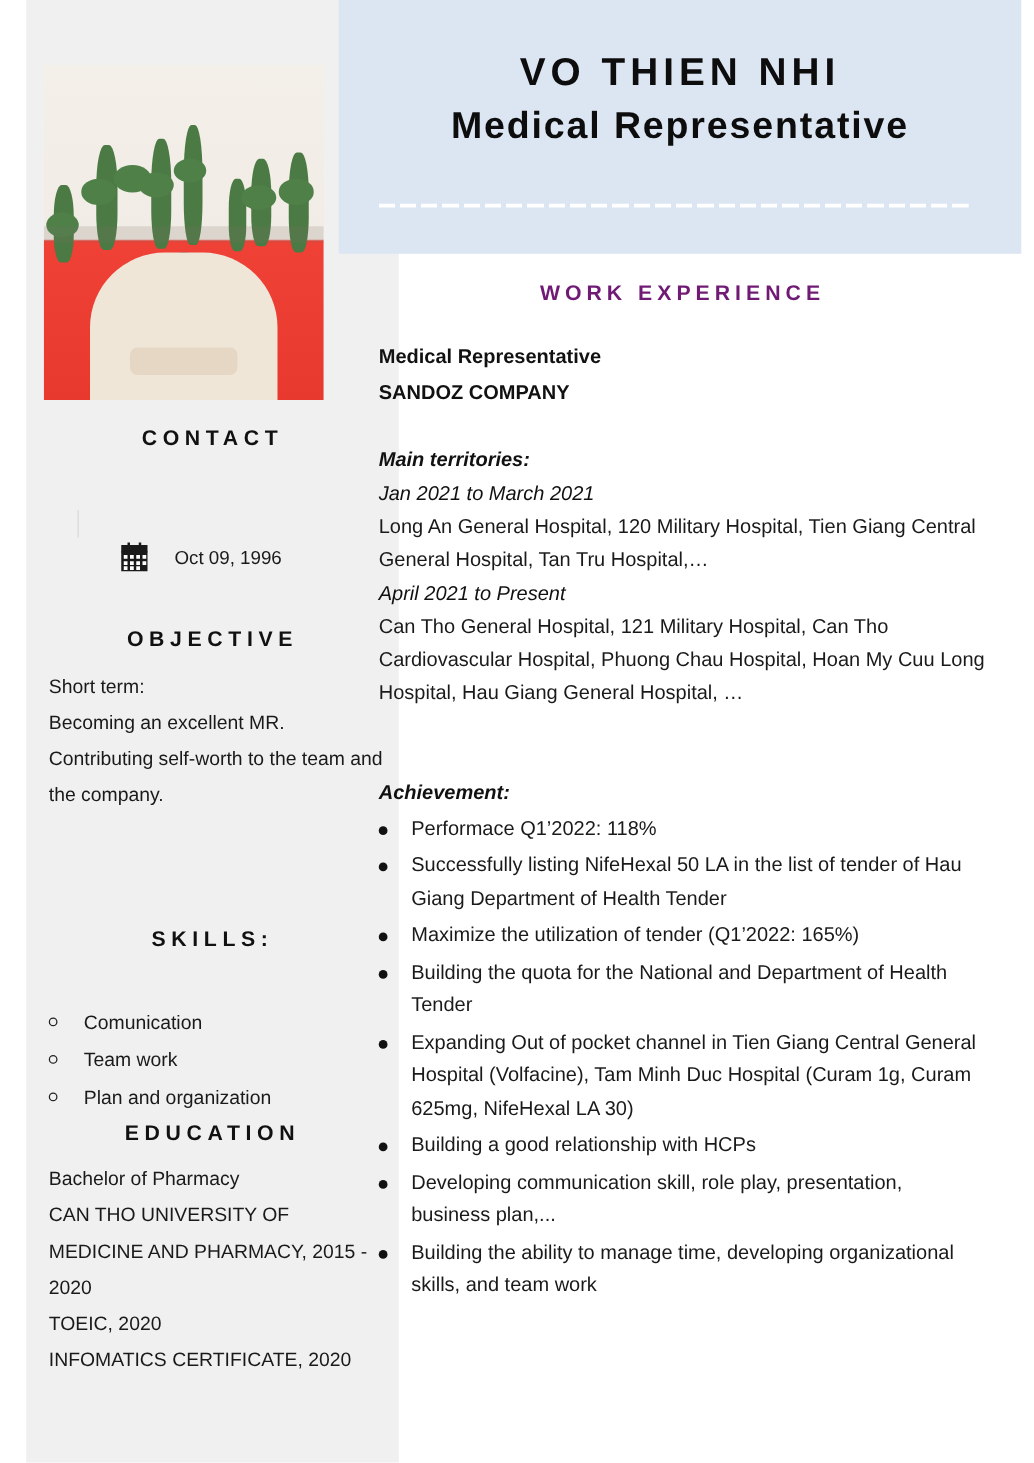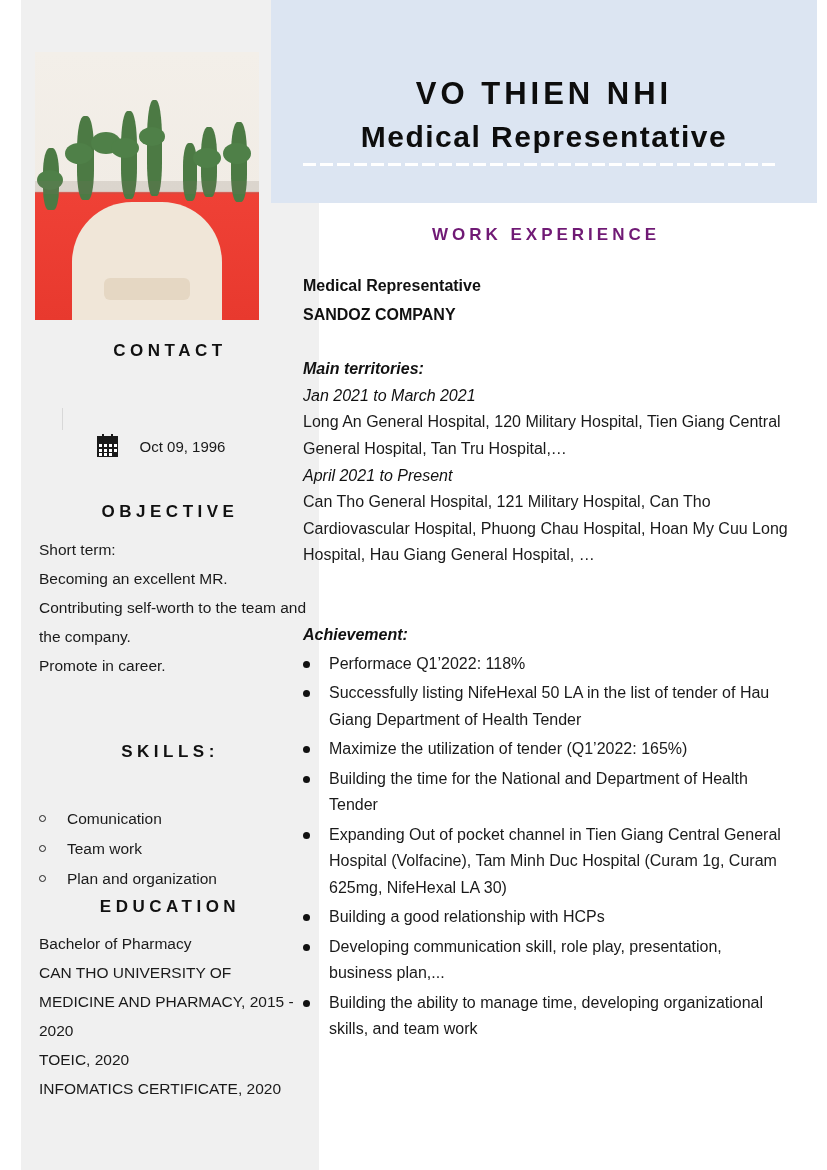--- a/index.html
+++ b/index.html
@@ -112,21 +112,21 @@
   #header-band {
     position: absolute;
     left: 271px; top: 0;
     width: 546px; height: 203px;
     background: #dce5f2;
   }
   #name {
     text-align: center;
     font-size: 31px; font-weight: bold;
     letter-spacing: 4px;
-    margin: 0; padding-top: 76px;
+    margin: 0; padding-top: 40px;
     color: #0d0d0d;
   }
   #role {
     text-align: center;
     font-size: 30px; font-weight: bold;
     letter-spacing: 1.5px;
     margin: 8px 0 0 0;
     color: #0d0d0d;
   }
   #divider {
@@ -226,21 +226,20 @@
     </span>
     <span class="contact-text">Oct 09, 1996</span>
   </div>
 
   <h2 class="side-h" style="position:absolute;left:0;right:0;top:502px;">OBJECTIVE</h2>
 
   <div style="position:absolute;left:18px;right:12px;top:535px;">
     <div class="side-body b">Short term:</div>
     <div class="side-body">Becoming an excellent MR.</div>
     <div class="side-body">Contributing self-worth to the team and the company.</div>
-    <div class="side-body">Promote in career.</div>
   </div>
 
   <h2 class="side-h" style="position:absolute;left:0;right:0;top:742px;">SKILLS:</h2>
 
   <div style="position:absolute;left:18px;right:12px;top:804px;">
     <div class="skill-item">
       <span class="skill-bullet"></span>
       <span class="side-body">Comunication</span>
     </div>
     <div class="skill-item">
@@ -299,21 +298,21 @@
     <div class="ach-item">
       <span class="ach-bullet"></span>
       <span class="ach-text">Successfully listing NifeHexal 50 LA in the list of tender of Hau Giang Department of Health Tender</span>
     </div>
     <div class="ach-item">
       <span class="ach-bullet"></span>
       <span class="ach-text">Maximize the utilization of tender (Q1’2022: 165%)</span>
     </div>
     <div class="ach-item">
       <span class="ach-bullet"></span>
-      <span class="ach-text">Building the time for the National and Department of Health Tender</span>
+      <span class="ach-text">Building the quota for the National and Department of Health Tender</span>
     </div>
     <div class="ach-item">
       <span class="ach-bullet"></span>
       <span class="ach-text">Expanding Out of pocket channel in Tien Giang Central General Hospital (Volfacine), Tam Minh Duc Hospital (Curam 1g, Curam 625mg, NifeHexal LA 30)</span>
     </div>
     <div class="ach-item">
       <span class="ach-bullet"></span>
       <span class="ach-text">Building a good relationship with HCPs</span>
     </div>
     <div class="ach-item">

